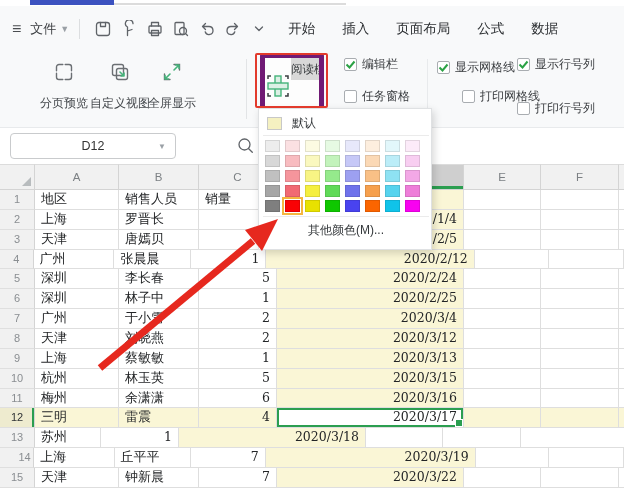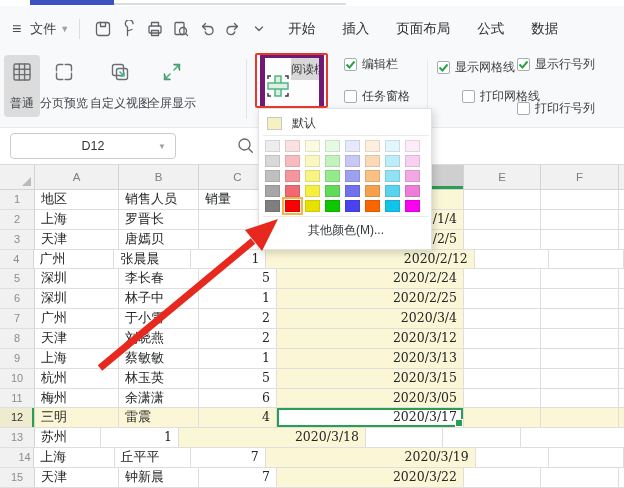--- a/index.html
+++ b/index.html
@@ -156,29 +156,20 @@
     <div class="ribbon-tabs">
         <span class="rtab">开始</span>
         <span class="rtab">插入</span>
         <span class="rtab">页面布局</span>
         <span class="rtab">公式</span>
         <span class="rtab">数据</span>
       </div>
   </div>
 
   <div class="viewbar">
-    <div class="vbtn selected" style="left:4px; width:36px;">
-      <span class="vicon">
-        <svg width="20" height="20" viewBox="0 0 20 20">
-            <rect class="gi2" x="2" y="2" width="16" height="16" rx="1.5"></rect>
-            <path class="gi2" d="M2 7.3 h16 M2 12.6 h16 M7.3 2 v16 M12.6 2 v16"></path>
-          </svg>
-      </span>
-      <span class="vlabel">普通</span>
-    </div>
     <div class="vbtn" style="left:35px; width:58px;">
       <span class="vicon">
         <svg width="20" height="20" viewBox="0 0 20 20">
             <path class="gi2" d="M8.8 2.5 H5 a2.5 2.5 0 0 0 -2.5 2.5 v3.8 M11.2 2.5 H15 a2.5 2.5 0 0 1 2.5 2.5 v3.8 M8.8 17.5 H5 a2.5 2.5 0 0 1 -2.5 -2.5 v-3.8 M11.2 17.5 H15 a2.5 2.5 0 0 0 2.5 -2.5 v-3.8"></path>
           </svg>
       </span>
       <span class="vlabel">分页预览</span>
     </div>
     <div class="vbtn" style="left:89px; width:62px;">
       <span class="vicon">
@@ -376,21 +367,21 @@
         <div class="cell num hl" style="width: 187px; line-height: 18.5px;">2020/3/15</div>
         <div class="cell" style="width: 77px; line-height: 18.5px;"></div>
         <div class="cell" style="width: 78px; line-height: 18.5px;"></div>
         <div class="fillbar"></div>
       </div>
       <div class="s-row" style="height: 19.87px;">
         <div class="row-num" style="line-height: 19px;">11</div>
         <div class="cell" style="width: 84px; line-height: 18.5px;">梅州</div>
         <div class="cell" style="width: 80px; line-height: 18.5px;">余潇潇</div>
         <div class="cell num" style="width: 78px; line-height: 18.5px;">6</div>
-        <div class="cell num hl" style="width: 187px; line-height: 18.5px;">2020/3/05</div>
+        <div class="cell num hl" style="width: 187px; line-height: 18.5px;">2020/3/16</div>
         <div class="cell" style="width: 77px; line-height: 18.5px;"></div>
         <div class="cell" style="width: 78px; line-height: 18.5px;"></div>
         <div class="fillbar"></div>
       </div>
       <div class="s-row" style="height: 19.87px;">
         <div class="row-num active" style="line-height: 19px;">12</div>
         <div class="cell hl" style="width: 84px; line-height: 18.5px;">三明</div>
         <div class="cell hl" style="width: 80px; line-height: 18.5px;">雷震</div>
         <div class="cell num hl" style="width: 78px; line-height: 18.5px;">4</div>
         <div class="cell num active-cell" style="width: 187px; line-height: 18.5px;">2020/3/17</div>

